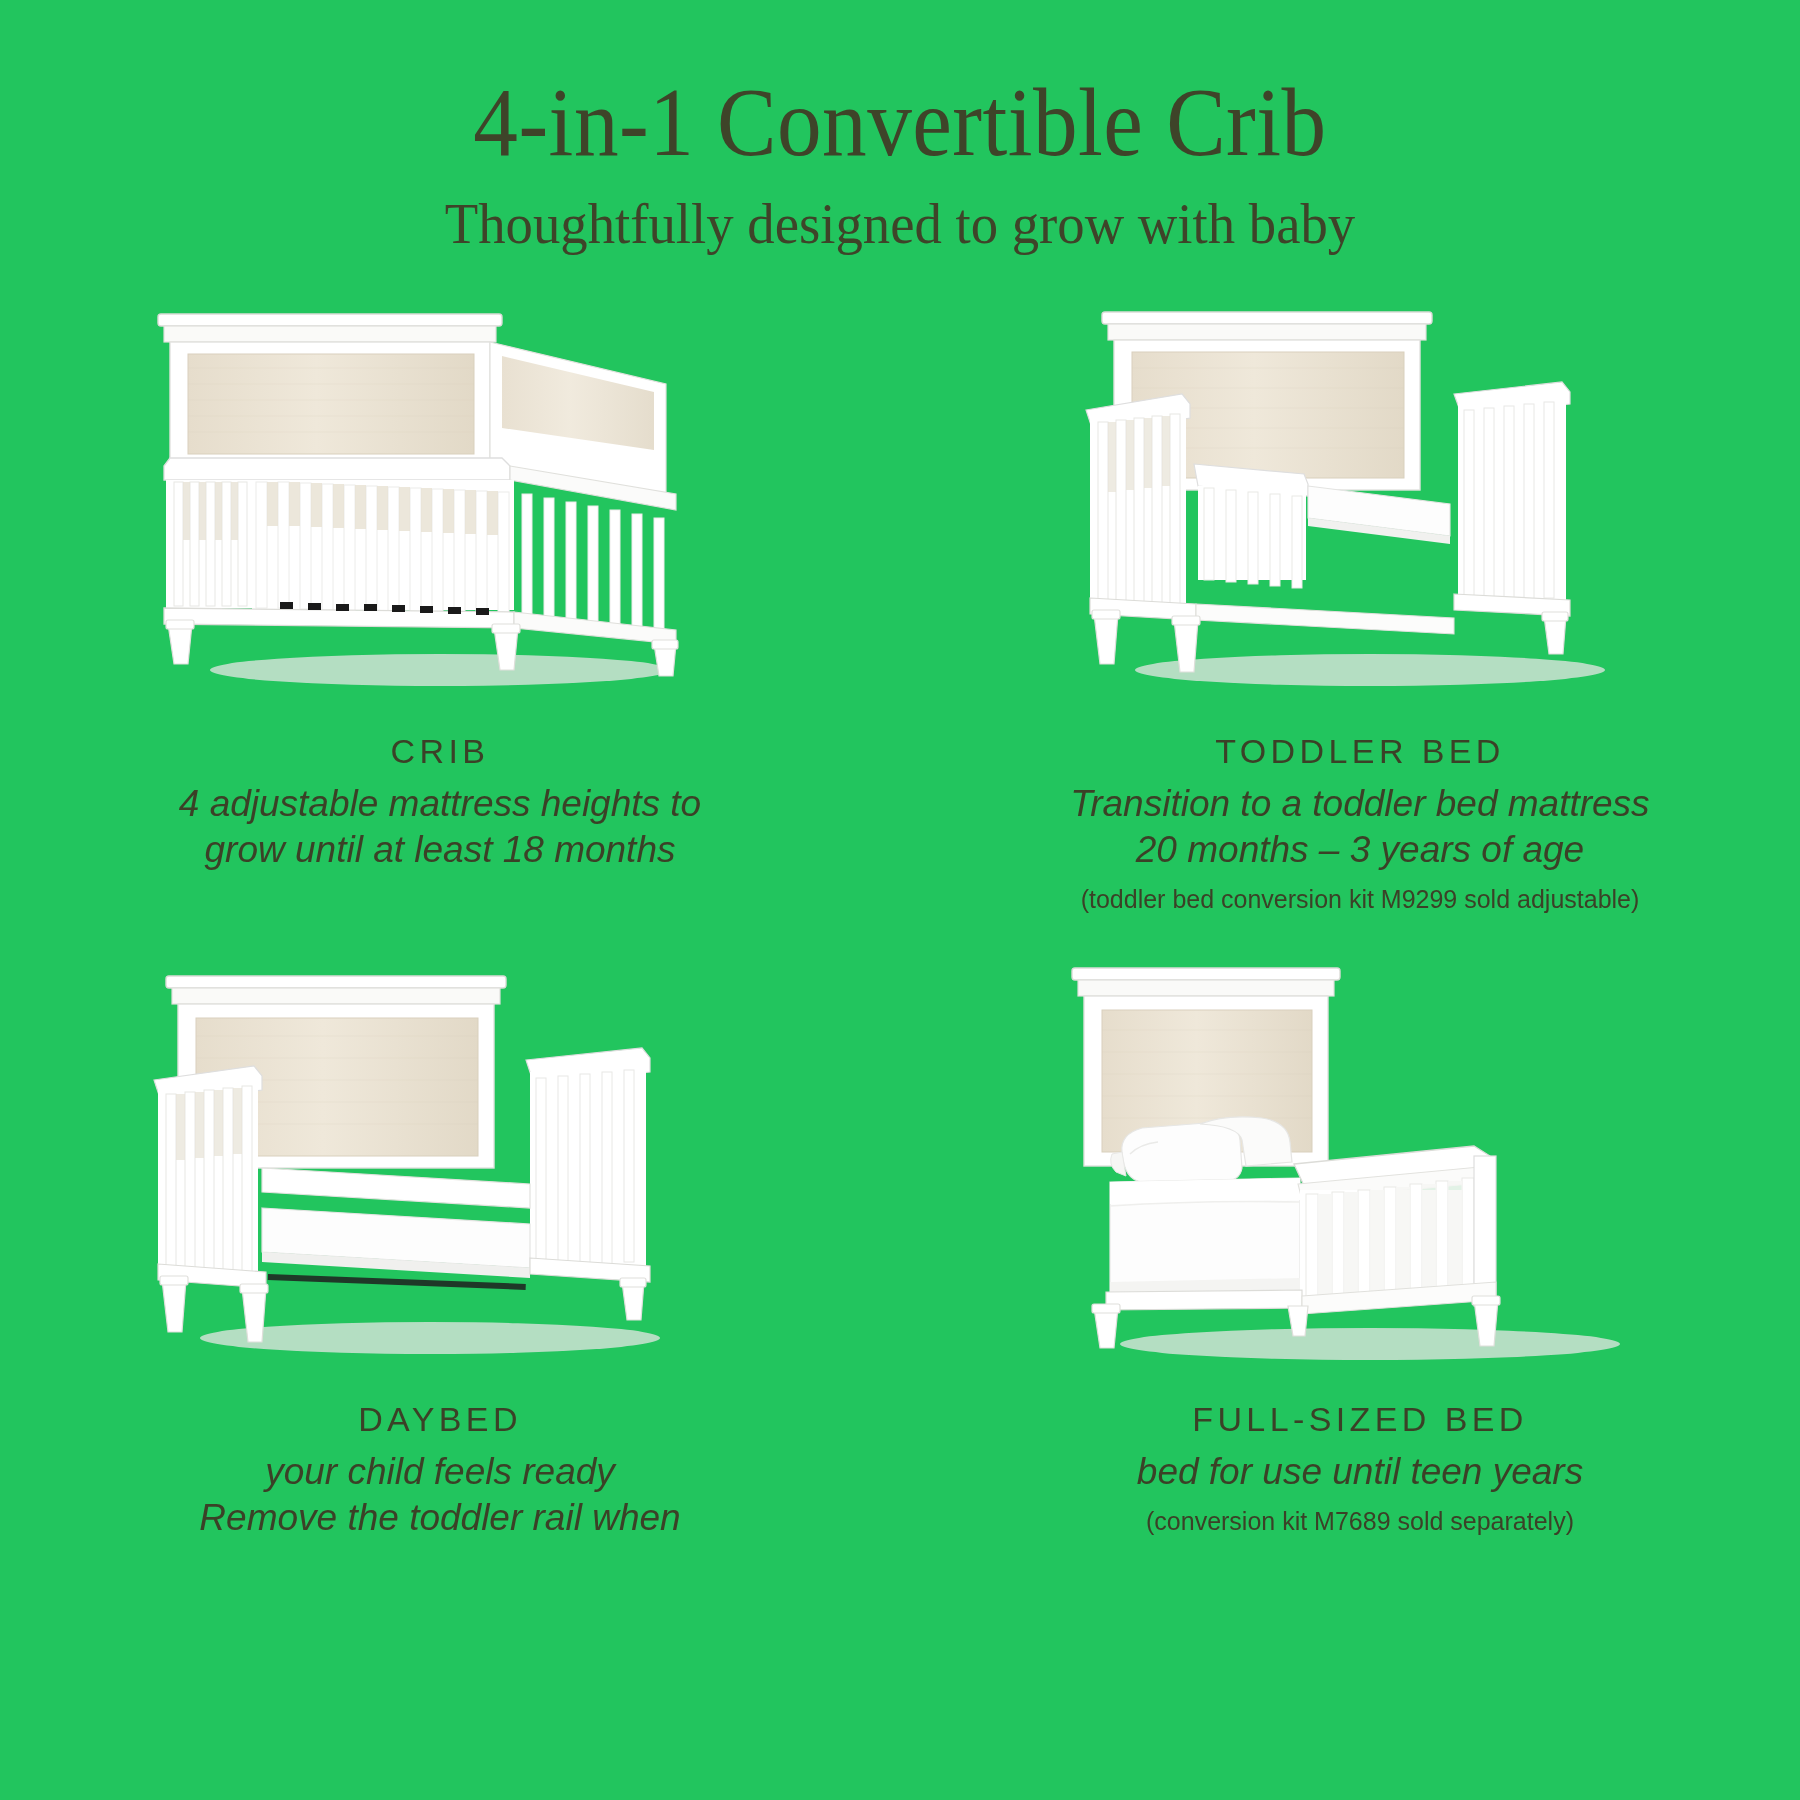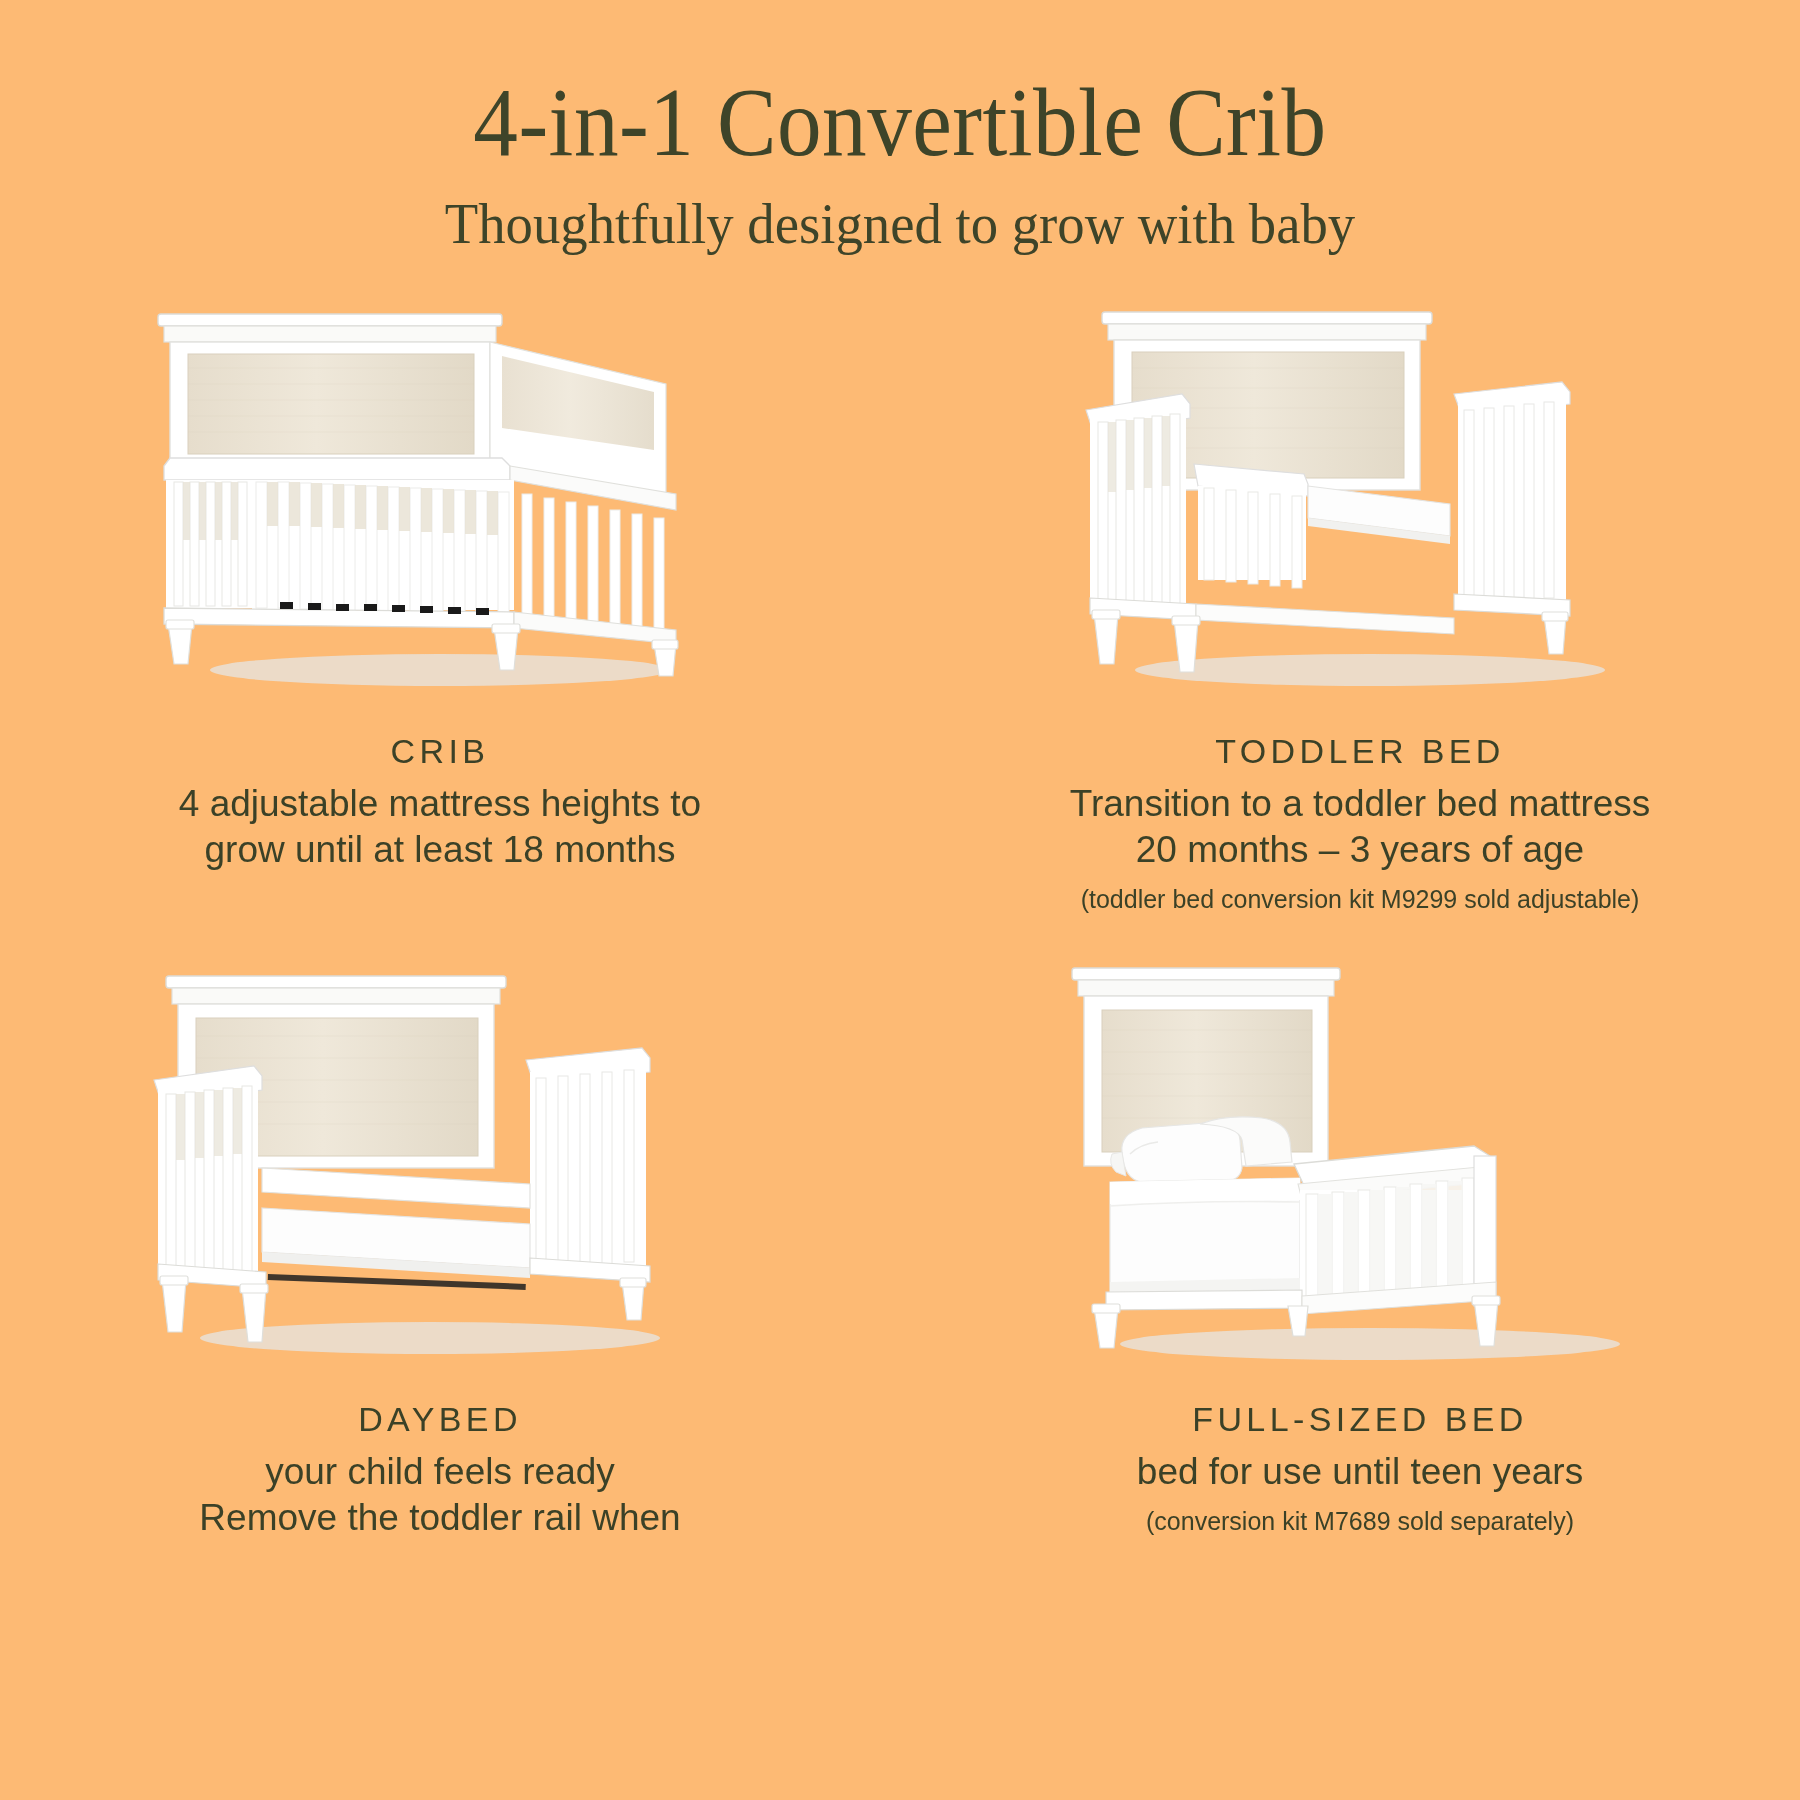--- a/index.html
+++ b/index.html
@@ -11,21 +11,21 @@
     width: 1800px;
     height: 1800px;
     font-family: "Liberation Sans", sans-serif;
     color: #3b4127;
     overflow: hidden;
   }
   .page {
     position: relative;
     width: 1800px;
     height: 1800px;
-    background: #fdba74;
+    background: #22c55e;
     box-sizing: border-box;
     padding: 0;
   }
 
   
   .header {
     text-align: center;
     padding-top: 74px;
   }
   .main-title {
@@ -83,20 +83,21 @@
     text-align: center;
     font-weight: 400;
   }
   .cap-body {
     font-size: 37px;
     line-height: 1.25;
     color: #3b4127;
     text-align: center;
     margin-top: 10px;
     max-width: 720px;
+    font-style: italic;
   }
   .cap-note {
     font-size: 25px;
     line-height: 1.3;
     color: #3b4127;
     text-align: center;
     margin-top: 10px;
     max-width: 740px;
   }
   .cap-body span { display: block; }

